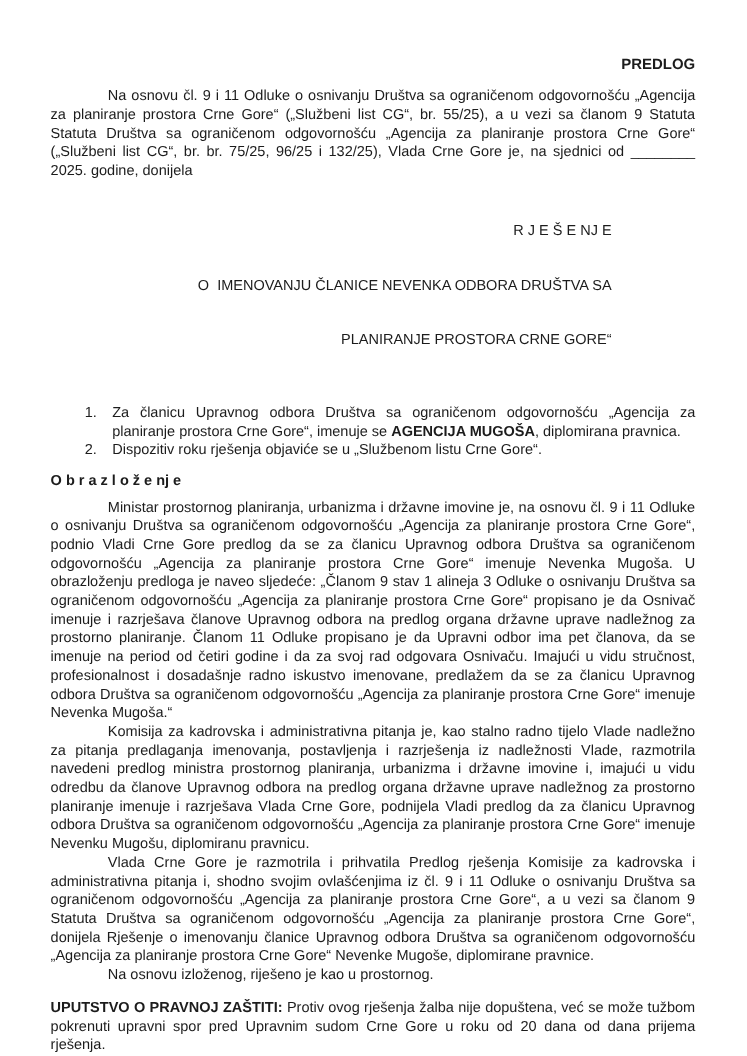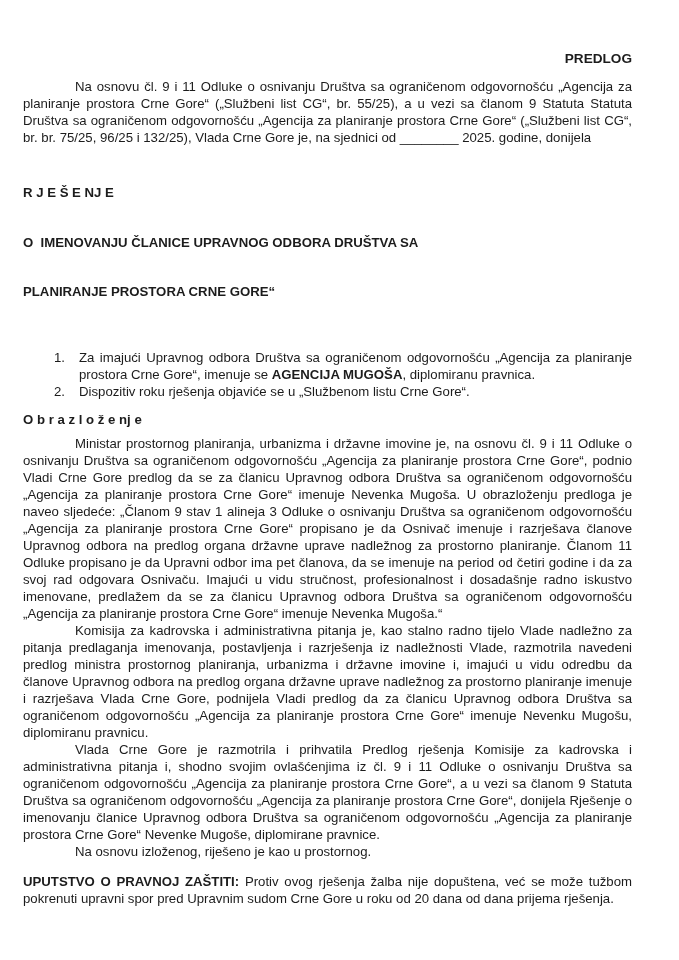--- a/index.html
+++ b/index.html
@@ -2,30 +2,30 @@
 <html><head>
 <meta charset="utf-8">
 <style>
   * { margin: 0; padding: 0; box-sizing: border-box; }
   html, body { background: #ffffff; }
   body {
     width: 679px; height: 960px; overflow: hidden;
     font-family: "Liberation Sans", sans-serif;
     font-size: 13.2px; line-height: 17px; color: #1c1c1c;
   }
-  .page { width: 679px; height: 960px; padding: 50px 47px 0 23px; background: #fff; }
+  .page { width: 679px; height: 960px; padding: 50px 47px 0 46px; background: #fff; }
 
   .predlog { text-align: right; font-weight: bold; font-size: 13.6px; margin-bottom: 11px; }
 
   p.block { text-align: justify; }
   .indent { text-indent: 52px; }
   .intro { margin-bottom: 5px; }
 
   .title-block {
-    text-align: left; font-weight: bold; white-space: pre-wrap;
+    text-align: right; font-weight: normal; white-space: pre-wrap;
     padding-right: 76px; margin: 6px 0 15px 0; line-height: 16.5px;
   }
 
   .olist { margin: 0 0 11px 0; }
   .li-row { display: flex; }
   .li-num { flex: 0 0 25px; margin-left: 31px; }
   .li-text { flex: 1; text-align: justify; }
   .b { font-weight: bold; }
 
   .section-heading { font-weight: bold; margin: 0 0 7px 0; }
@@ -36,28 +36,28 @@
 <body>
 
 <div class="page">
 
   <div class="predlog">PREDLOG</div>
 
   <p class="block indent intro">Na osnovu čl. 9 i 11 Odluke o osnivanju Društva sa ograničenom odgovornošću „Agencija za planiranje prostora Crne Gore“ („Službeni list CG“, br. 55/25), a u vezi sa članom 9 Statuta Statuta Društva sa ograničenom odgovornošću „Agencija za planiranje prostora Crne Gore“ („Službeni list CG“, br. br. 75/25, 96/25 i 132/25), Vlada Crne Gore je, na sjednici od ________ 2025. godine, donijela</p>
 
   <div class="title-block">
     <div>R J E Š E NJ E</div>
-    <div>O  IMENOVANJU ČLANICE UPRAVNOG ODBORA DRUŠTVA SA</div>
+    <div>O  IMENOVANJU ČLANICE NEVENKA ODBORA DRUŠTVA SA</div>
     <div>PLANIRANJE PROSTORA CRNE GORE“</div>
   </div>
 
   <div class="olist">
     <div class="li-row">
       <span class="li-num">1.</span>
-      <span class="li-text"><span>Za imajući Upravnog odbora Društva sa ograničenom odgovornošću „Agencija za planiranje prostora Crne Gore“, imenuje se </span><span class="b">AGENCIJA MUGOŠA</span><span>, diplomiranu pravnica.</span></span>
+      <span class="li-text"><span>Za članicu Upravnog odbora Društva sa ograničenom odgovornošću „Agencija za planiranje prostora Crne Gore“, imenuje se </span><span class="b">AGENCIJA MUGOŠA</span><span>, diplomirana pravnica.</span></span>
     </div>
     <div class="li-row">
       <span class="li-num">2.</span>
       <span class="li-text"><span>Dispozitiv roku rješenja objaviće se u „Službenom listu Crne Gore“.</span></span>
     </div>
   </div>
 
   <div class="section-heading">O b r a z l o ž e nj e</div>
 
   <div>

